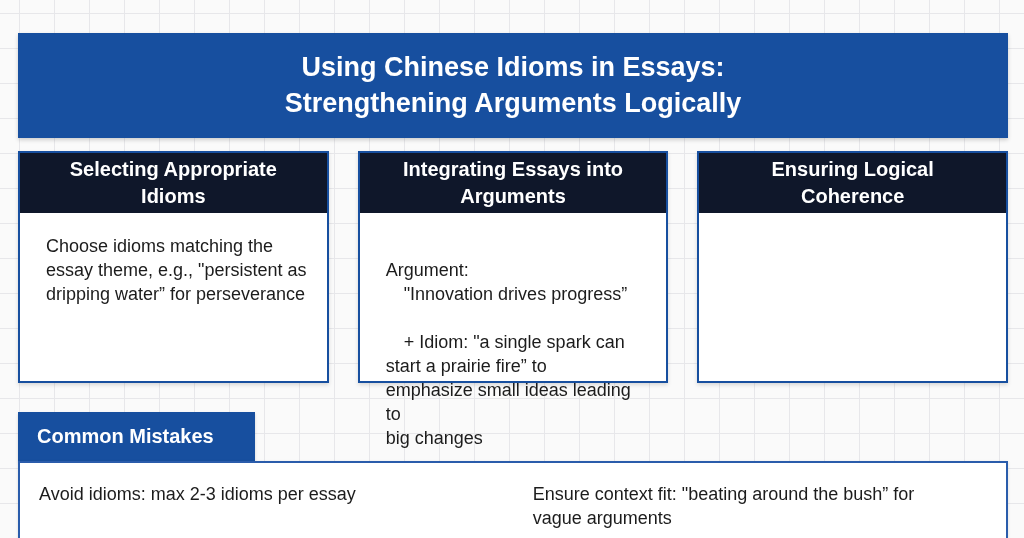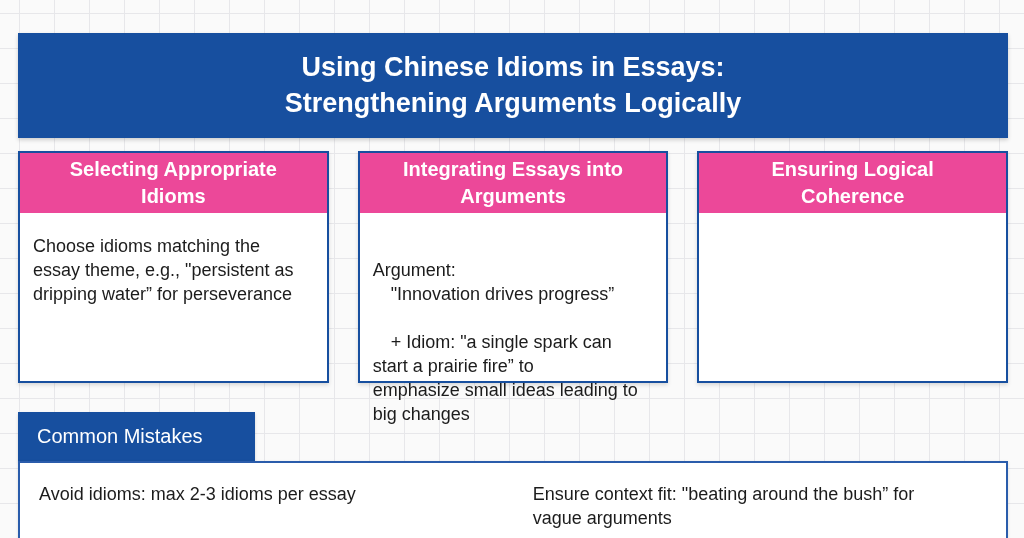--- a/index.html
+++ b/index.html
@@ -25,35 +25,35 @@
   }
   .cards {
     position:absolute; left:18px; top:151px; width:990px;
     display:grid; grid-template-columns:repeat(3,1fr); gap:29px;
   }
   .card {
     height:232px; background:#ffffff; border:2.5px solid #174f9f;
     box-shadow:0 2px 4px rgba(0,0,0,0.14);
   }
   .card-header {
-    background:#ec4899; color:#ffffff; min-height:59px;
+    background:#0f172a; color:#ffffff; min-height:59px;
     display:flex; align-items:center; justify-content:center;
     text-align:center; font-weight:bold; font-size:20px; line-height:1.35;
     white-space:pre-line; padding:3px 6px;
   }
   .card-body {
-    padding:22px 16px 0 13px; font-size:18px; line-height:1.33;
+    padding:22px 16px 0 26px; font-size:18px; line-height:1.33;
     white-space:pre-line;
   }
   .bold-label { font-weight:normal; }
   .arg-quote { display:block; padding-left:18px; }
   .idiom-para { text-indent:18px; }
   .tab {
     position:absolute; left:18px; top:412px; width:237px; height:49px;
-    background:#174f9f; color:#ffffff; font-weight:normal; font-size:20px;
+    background:#174f9f; color:#ffffff; font-weight:bold; font-size:20px;
     display:flex; align-items:center; padding-left:19px;
     box-shadow:0 2px 3px rgba(0,0,0,0.15);
   }
   .bottom-box {
     position:absolute; left:18px; top:461px; width:990px; height:95px;
     background:#ffffff; border:2px solid #2a5cab;
     display:grid; grid-template-columns:52% 48%;
     padding-top:20px;
     box-shadow:0 1px 3px rgba(0,0,0,0.12);
   }

